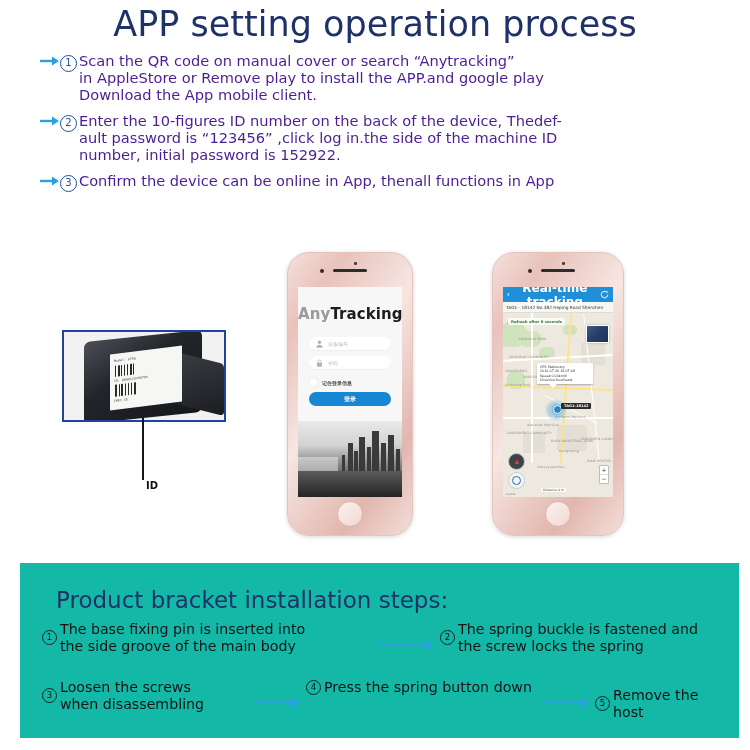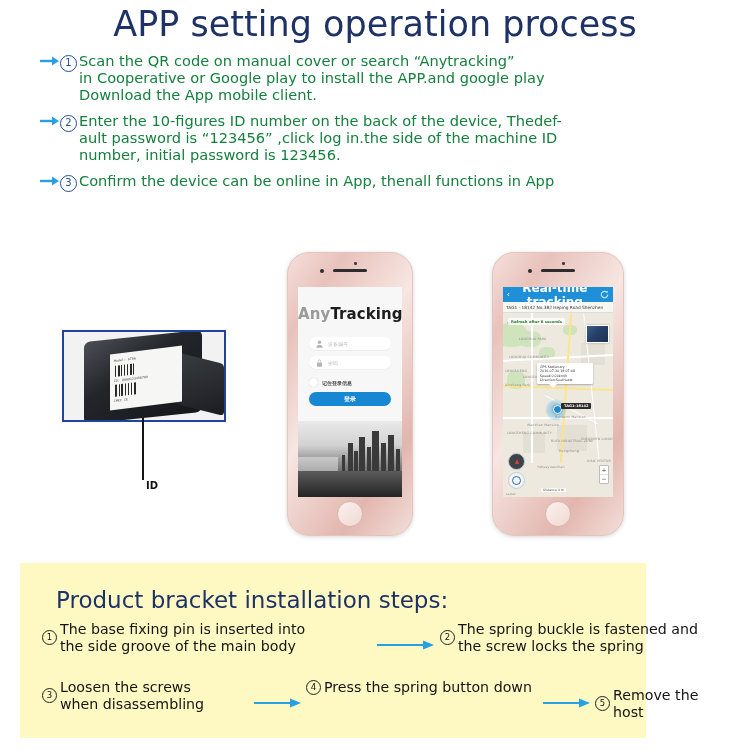--- a/index.html
+++ b/index.html
@@ -23,21 +23,21 @@
   .step-arrow{
     flex:0 0 auto;width:20px;height:18px;position:relative;margin-top:3px;
   }
   .step-arrow svg{display:block;}
   .circ{
     flex:0 0 auto;width:15px;height:15px;border:1.4px solid #1f4e9c;border-radius:50%;
     color:#1f4e9c;font-size:10px;line-height:14px;text-align:center;margin-top:3px;
     font-family:"DejaVu Sans",sans-serif;
   }
   .step-text{
-    flex:1 1 auto;margin-left:2px;font-size:14.6px;line-height:17px;color:#15803d;
+    flex:1 1 auto;margin-left:2px;font-size:14.6px;line-height:17px;color:#4c1d95;
     font-family:"DejaVu Sans",sans-serif;font-weight:400;
   }
 
   
   .device-block{position:absolute;left:62px;top:330px;width:180px;}
   .device-frame{
     position:relative;width:160px;height:88px;border:2px solid #21439a;
     background:#f2f2f2;overflow:hidden;
   }
   .dev-body{
@@ -192,21 +192,21 @@
   .zoomctl span:first-child{border-bottom:.5px solid #ddd;}
   .scalebar{
     position:absolute;left:38px;bottom:6px;background:rgba(255,255,255,.8);
     font-size:3.2px;color:#555;padding:0 2px;font-family:"DejaVu Sans",sans-serif;
   }
   .attrib{position:absolute;left:3px;bottom:2px;font-size:2.8px;color:#8a8a8a;
           font-family:"DejaVu Sans",sans-serif;}
 
   
   .panel{
-    position:absolute;left:20px;top:563px;width:626px;height:175px;background:#fef9c3;
+    position:absolute;left:20px;top:563px;width:719px;height:175px;background:#14b8a6;
   }
   .panel-title{
     position:absolute;left:36px;top:24px;font-size:23px;color:#1e3268;font-weight:400;
     font-family:"DejaVu Sans",sans-serif;
   }
   .bsteps{position:absolute;left:22px;top:58px;width:690px;}
   .brow{position:relative;height:46px;}
   .bitem{position:absolute;display:flex;align-items:center;}
   .bnum{
     flex:0 0 auto;width:13px;height:13px;border:1px solid #222;border-radius:50%;
@@ -231,37 +231,37 @@
     <div class="step">
       <span class="step-arrow">
         <svg width="20" height="12" viewBox="0 0 20 12">
             <path d="M0 6 H13" stroke="#29a0e2" stroke-width="2.4"></path>
             <path d="M12 1.5 L19 6 L12 10.5 Z" fill="#29a0e2"></path>
           </svg>
       </span>
       <span class="circ">1</span>
       <span class="step-text">
         <span>Scan the QR code on manual cover or search  “Anytracking”</span><br>
-        <span>in Cooperative or Google play to install the APP.and google play</span><br>
+        <span>in AppleStore or Remove play to install the APP.and google play</span><br>
         <span>Download the App mobile client.</span>
       </span>
     </div>
 
     <div class="step">
       <span class="step-arrow">
         <svg width="20" height="12" viewBox="0 0 20 12">
             <path d="M0 6 H13" stroke="#29a0e2" stroke-width="2.4"></path>
             <path d="M12 1.5 L19 6 L12 10.5 Z" fill="#29a0e2"></path>
           </svg>
       </span>
       <span class="circ">2</span>
       <span class="step-text">
         <span>Enter the 10-figures ID number on the back of the device, Thedef-</span><br>
         <span>ault password is  “123456” ,click log in.the side of the machine ID</span><br>
-        <span>number, initial password is 123456.</span>
+        <span>number, initial password is 152922.</span>
       </span>
     </div>
 
     <div class="step">
       <span class="step-arrow">
         <svg width="20" height="12" viewBox="0 0 20 12">
             <path d="M0 6 H13" stroke="#29a0e2" stroke-width="2.4"></path>
             <path d="M12 1.5 L19 6 L12 10.5 Z" fill="#29a0e2"></path>
           </svg>
       </span>

